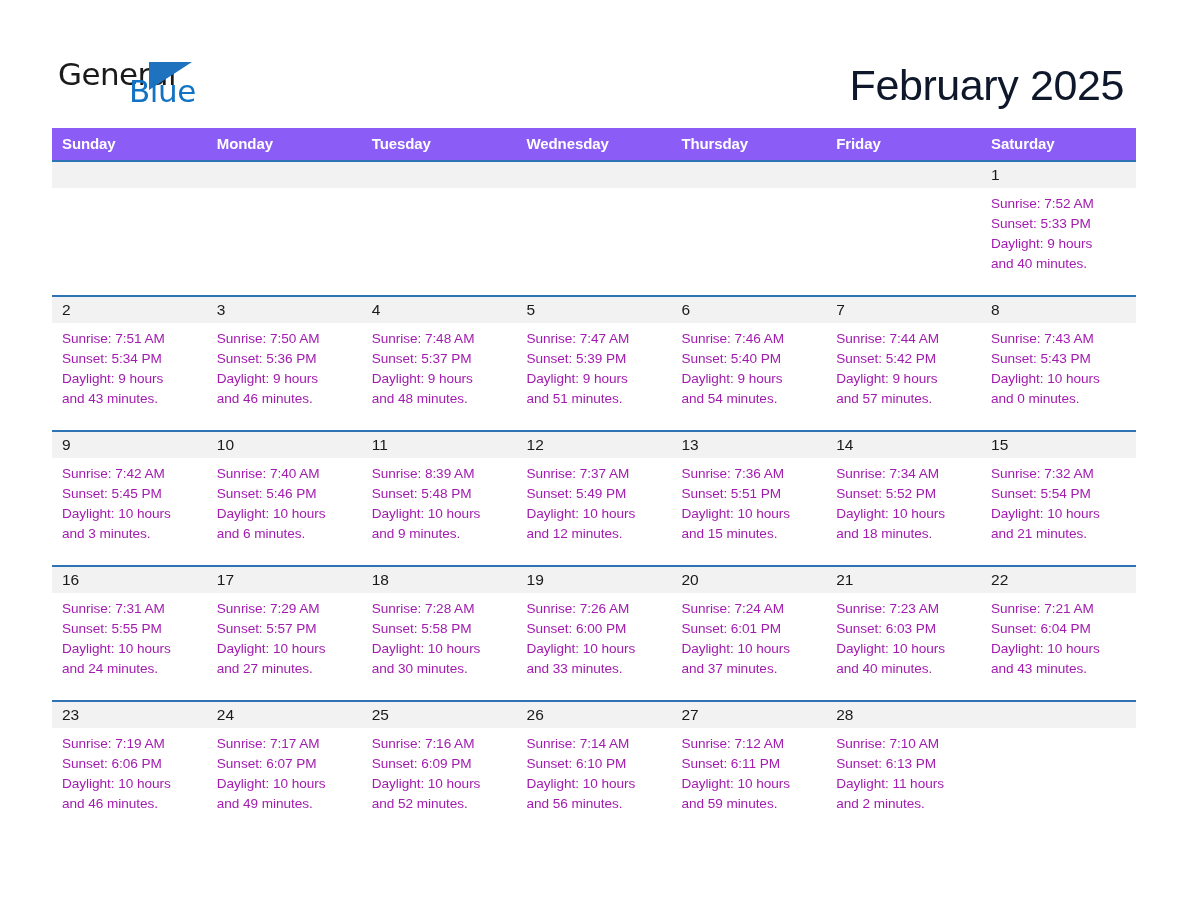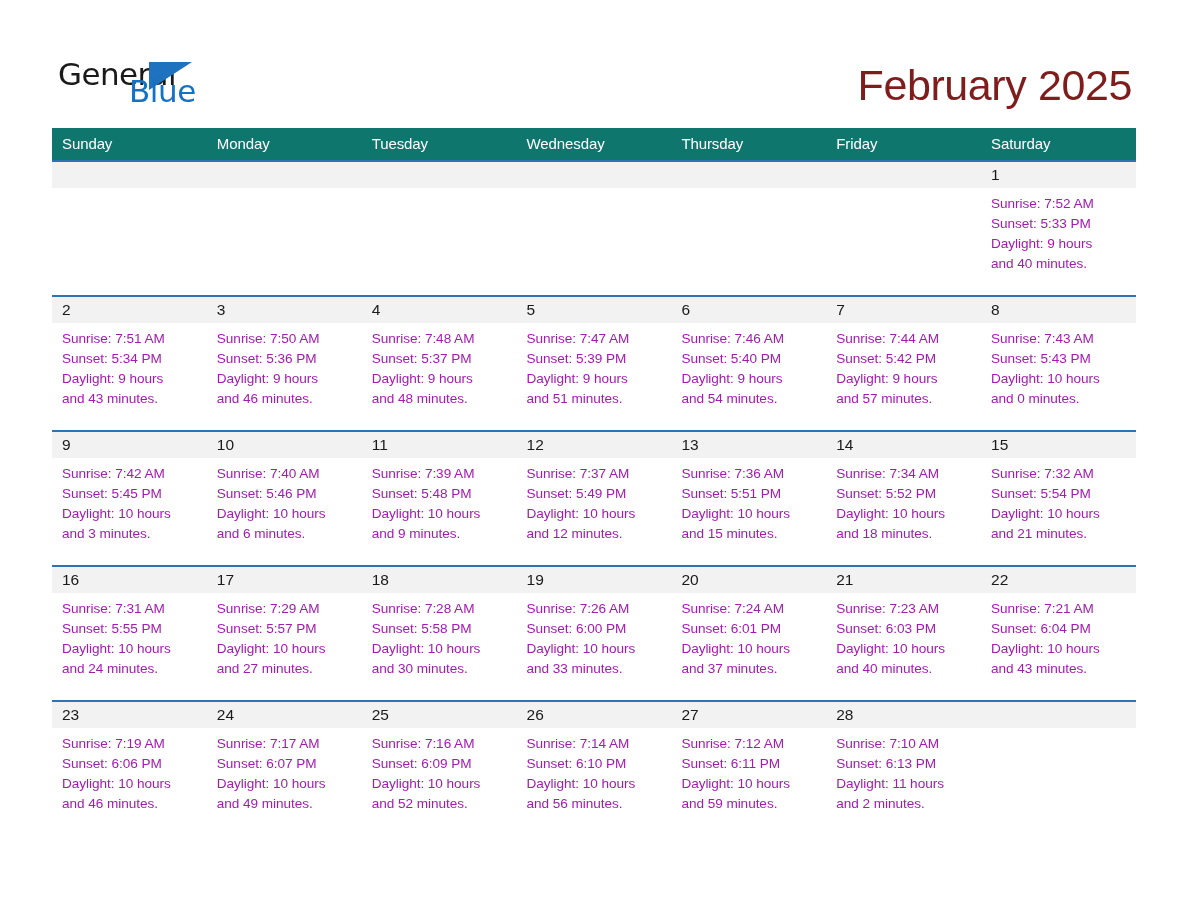--- a/index.html
+++ b/index.html
@@ -67,44 +67,44 @@
     font-family: "DejaVu Sans", sans-serif;
   }
 
   .title-block {
     text-align: right;
     padding-top: 2px;
   }
   .month-title {
     font-size: 43px;
     font-weight: normal;
-    color: #7f1d1d;
+    color: #0f172a;
     letter-spacing: -0.4px;
     line-height: 1.05;
-    margin: 4px;
+    margin: 12px;
   }
   .location {
     font-size: 20.5px;
     color: #1d1d1d;
     margin-top: 21px;
     letter-spacing: -0.1px;
   }
 
   
   .calendar {
     margin-top: 18px;
     width: 1084px;
     border-collapse: collapse;
     table-layout: fixed;
   }
   .calendar th {
-    background: #0f766e;
+    background: #8b5cf6;
     color: #ffffff;
     font-size: 15px;
-    font-weight: normal;
+    font-weight: bold;
     text-align: left;
     padding: 7px 0 8px 10px;
     letter-spacing: -0.1px;
   }
   .calendar td {
     width: 154.85px;
     vertical-align: top;
     padding: 0;
     border-top: 2px solid #2e74b5;
     height: 135px;
@@ -308,21 +308,21 @@
             <div class="cell-body">
               <div>Sunrise: 7:40 AM</div>
               <div>Sunset: 5:46 PM</div>
               <div>Daylight: 10 hours</div>
               <div>and 6 minutes.</div>
             </div>
           </td>
           <td>
             <div class="daynum">11</div>
             <div class="cell-body">
-              <div>Sunrise: 7:39 AM</div>
+              <div>Sunrise: 8:39 AM</div>
               <div>Sunset: 5:48 PM</div>
               <div>Daylight: 10 hours</div>
               <div>and 9 minutes.</div>
             </div>
           </td>
           <td>
             <div class="daynum">12</div>
             <div class="cell-body">
               <div>Sunrise: 7:37 AM</div>
               <div>Sunset: 5:49 PM</div>

